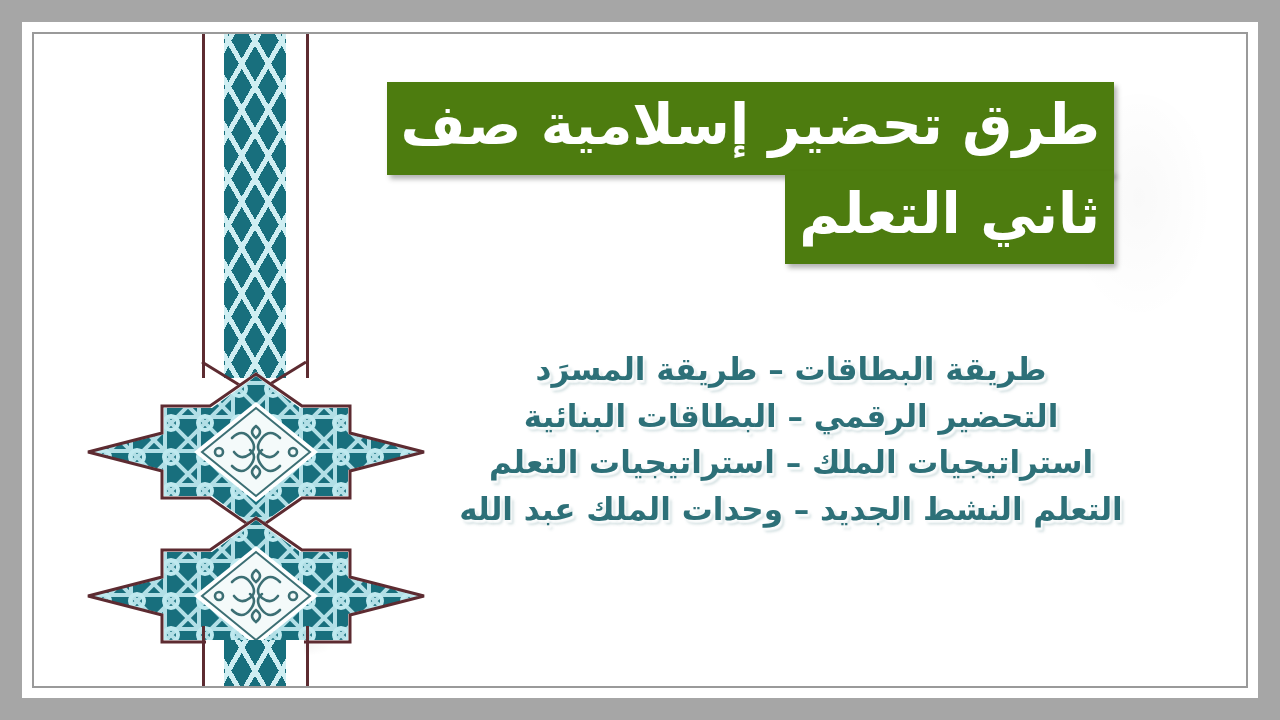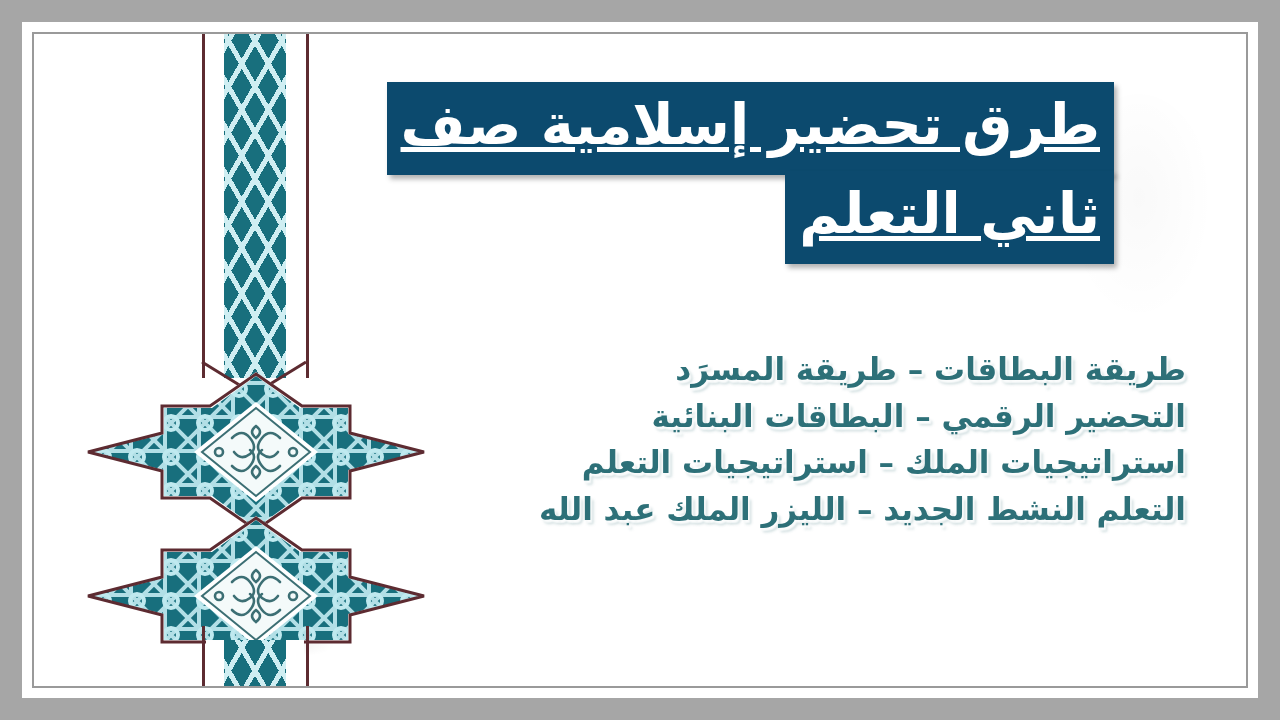--- a/index.html
+++ b/index.html
@@ -161,30 +161,29 @@
   .title-block {
     position: absolute;
     left: 300px;
     top: 48px;
     width: 780px;
     text-align: right;
     direction: rtl;
   }
   .title-line {
     display: inline-block;
-    background: #0c4a6e;
+    background: #4d7c0f;
     color: #ffffff;
     font-size: 56px;
     font-weight: bold;
     line-height: 1.45;
     padding: 2px 14px 10px 14px;
     white-space: nowrap;
     box-shadow: 3px 4px 5px rgba(0,0,0,0.30);
     letter-spacing: 0px;
-    text-decoration: underline;
   }
   .title-row { display: block; margin-bottom: 0px; }
   .title-row.second { margin-top: -4px; }
 
   
   .body-block {
     position: absolute;
     right: 60px;
     top: 312px;
     width: 790px;
@@ -193,20 +192,21 @@
   }
   .body-line {
     display: block;
     color: #2d7078;
     font-size: 31px;
     font-weight: bold;
     line-height: 1.50;
     white-space: nowrap;
     text-shadow: 2px 3px 2px rgba(255,255,255,0.95),
                  3px 4px 3px rgba(120,160,165,0.45);
+    text-align: center;
   }
 </style>
 </head>
 <body>
 
 <div id="slide">
   <div class="frame-white"></div>
   <div class="frame-inner-line"></div>
 
   <div class="canvas">
@@ -310,17 +310,17 @@
       </span>
       <span class="title-row second">
         <span class="title-line">ثاني التعلم</span>
       </span>
     </div>
 
     <div class="body-block">
       <span class="body-line">طريقة البطاقات – طريقة المسرَد</span>
       <span class="body-line">التحضير الرقمي – البطاقات البنائية</span>
       <span class="body-line">استراتيجيات الملك – استراتيجيات التعلم</span>
-      <span class="body-line">التعلم النشط الجديد – الليزر الملك عبد الله</span>
+      <span class="body-line">التعلم النشط الجديد – وحدات الملك عبد الله</span>
     </div>
 
   </div>
 </div>
 
 </body></html>

